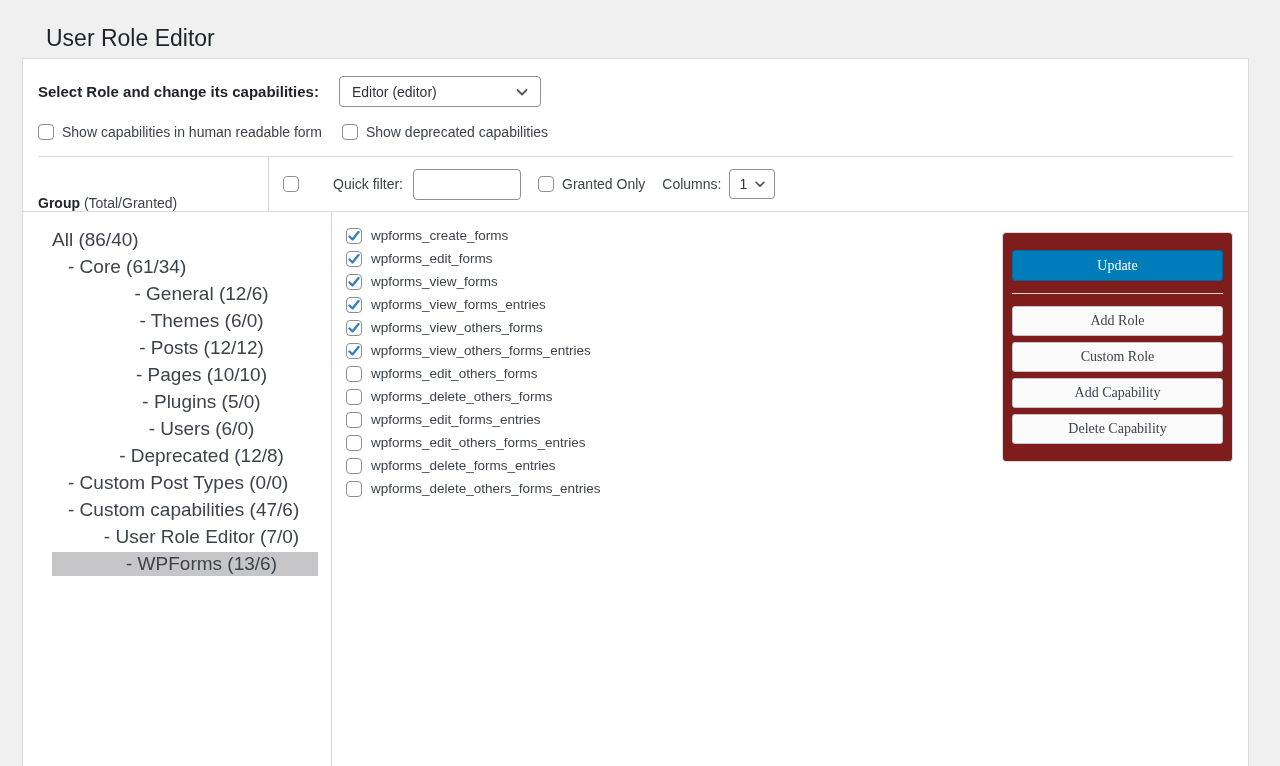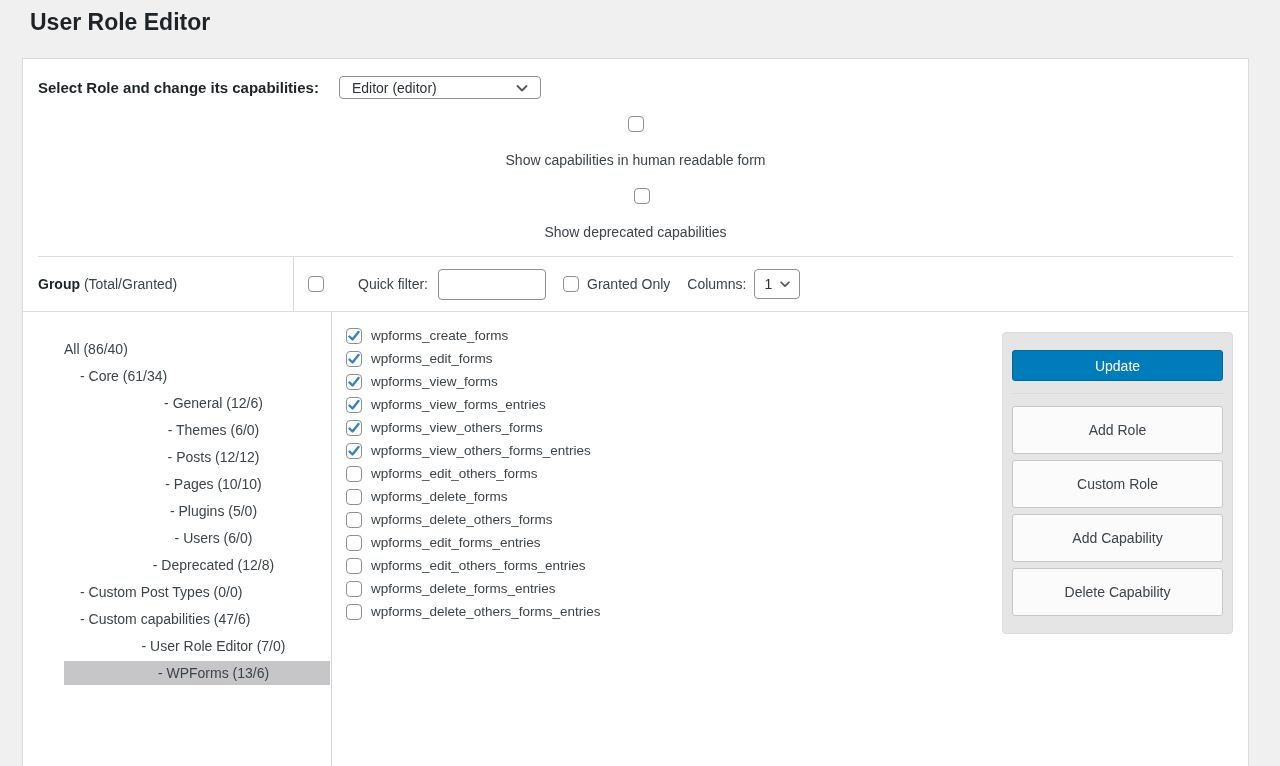--- a/index.html
+++ b/index.html
@@ -15,93 +15,94 @@
   }
   *{box-sizing:border-box;}
   html,body{margin:0;padding:0;}
   body{
     width:1280px;height:766px;position:relative;overflow:hidden;
     background:#f0f0f1;
     font-family:"Liberation Sans", sans-serif;
     color:var(--text);
   }
   .page-title{
-    position:absolute;left:30px;top:8px;margin:0;
-    font-size:23px;font-weight:700;line-height:1.3;color:var(--heading);
+    position:absolute;left:30px;top:8px;margin:16px;
+    font-size:23px;font-weight:400;line-height:1.3;color:var(--heading);
   }
   .container{
     position:absolute;left:22px;top:58px;width:1227px;height:750px;
     background:#fff;border:1px solid var(--line);
     box-shadow:0 1px 1px rgba(0,0,0,.04);
     display:flex;flex-direction:column;
   }
   
   .role-row{display:flex;align-items:center;margin:17px 15px 0;gap:20px;}
   .role-label{font-size:15px;font-weight:700;color:var(--heading);}
   .select{
     display:flex;align-items:center;justify-content:space-between;
     border:1px solid var(--ctl-border);border-radius:4px;background:#fff;
-    height:23px;font-size:14px;color:#2c3338;cursor:pointer;
+    height:31px;font-size:14px;color:#2c3338;cursor:pointer;
   }
   .role-select{width:202px;padding:0 10px 0 12px;}
   .cols-select{width:46px;padding:0 7px 0 9px;height:30px;}
   .chev{display:flex;align-items:center;}
   
-  .opts-row{display:flex;align-items:center;margin:17px 15px 0;font-size:14px;gap:20px;flex-direction:column;}
+  .opts-row{display:flex;align-items:center;margin:17px 15px 0;font-size:14px;gap:8px;}
   .opts-gap{margin-left:12px;}
   .cb{
     width:16px;height:16px;flex:none;border:1px solid var(--ctl-border);
     border-radius:4px;background:#fff;display:inline-flex;
     align-items:center;justify-content:center;cursor:pointer;
   }
   .cb svg{display:none;}
   .cb.checked svg{display:block;}
   .check-icon polyline{stroke:var(--check);}
   .hr{border:0;border-top:1px solid var(--line);margin:16px 15px 0;}
   
   .header-row{display:flex;height:55px;border-bottom:1px solid var(--line);flex:none;}
   .group-header{
-    width:271px;flex:none;border-right:1px solid var(--div);
-    display:flex;align-items:center;padding-left:15px;font-size:14px;
+    width:246px;flex:none;border-right:1px solid var(--div);
+    display:flex;align-items:flex-end;padding-left:15px;font-size:14px;
   }
   .group-header b{color:var(--heading);}
   .filter-bar{flex:1;display:flex;align-items:center;padding-left:14px;font-size:14px;}
   .qf-label{margin-left:34px;}
   .qf-input{
     margin-left:10px;width:108px;height:31px;border:1px solid var(--ctl-border);
     border-radius:4px;font-family:inherit;font-size:14px;padding:0 8px;color:#2c3338;outline:none;
   }
   .go-cb{margin-left:17px;}
   .go-label{margin-left:8px;}
   .col-label{margin-left:17px;}
   .col-select{margin-left:8px;}
   
   .body-row{flex:1;display:flex;min-height:0;}
   .tree-panel{width:309px;flex:none;border-right:1px solid var(--div);padding-top:13px;}
-  .tree{list-style:none;margin:12px;padding:0;font-size:14px;}
+  .tree{list-style:none;margin:0;padding:0;font-size:19px;}
   .tree li{
     height:24px;line-height:24px;margin:3px 0 3px 29px;width:266px;
     cursor:pointer;white-space:nowrap;overflow:hidden;
   }
   .tree li.lvl1{padding-left:16px;}
   .tree li.lvl2{padding-left:33px;text-align:center;}
   .tree li.selected{background:var(--selected-bg);}
   .main-panel{flex:1;position:relative;min-width:0;}
   .caps-list{padding:12px 0 0 14px;}
   .cap-row{display:flex;align-items:center;height:23px;gap:9px;font-size:13.5px;}
   
   .actions-panel{
     position:absolute;top:20px;right:15px;width:231px;
-    background:#e5e5e5;border:1px solid var(--line);border-radius:4px;
+    background:#7f1d1d;border:1px solid var(--line);border-radius:4px;
     padding:17px 9px;
+    font-family:Liberation Serif, serif;
   }
   .btn{display:block;width:100%;font-family:inherit;font-size:14px;cursor:pointer;border-radius:3px;}
   .btn-primary{height:31px;background:var(--primary);border:1px solid var(--primary-border);color:#fff;}
   .panel-divider{border:0;border-top:1px solid var(--line);margin:12px 0;}
-  .btn-secondary{height:48px;background:#fbfbfb;border:1px solid #c6c7c8;color:var(--text);margin-top:6px;}
+  .btn-secondary{height:30px;background:#fbfbfb;border:1px solid #c6c7c8;color:var(--text);margin-top:6px;}
   .btn-secondary:first-of-type{margin-top:0;}
 </style>
 </head>
 <body>
 
 <h1 class="page-title">User Role Editor</h1>
 
 <div class="container">
 
   <div class="role-row">
@@ -226,26 +227,20 @@
           <div class="cap-row">
     <span class="cb">
       
     </span>
     <span>wpforms_edit_others_forms</span>
   </div>
           <div class="cap-row">
     <span class="cb">
       
     </span>
-    <span>wpforms_delete_forms</span>
-  </div>
-          <div class="cap-row">
-    <span class="cb">
-      
-    </span>
     <span>wpforms_delete_others_forms</span>
   </div>
           <div class="cap-row">
     <span class="cb">
       
     </span>
     <span>wpforms_edit_forms_entries</span>
   </div>
           <div class="cap-row">
     <span class="cb">

